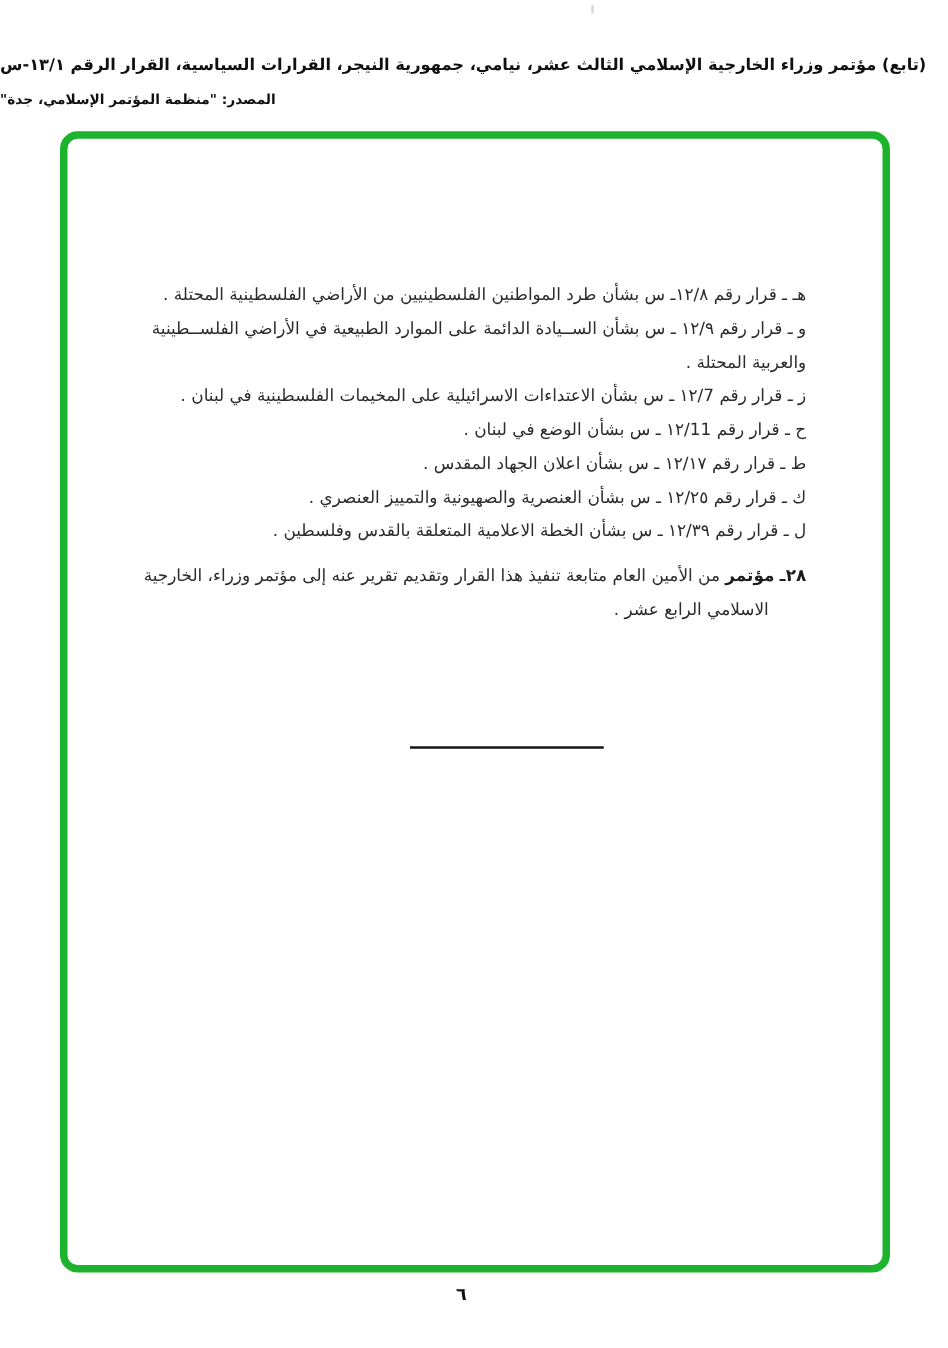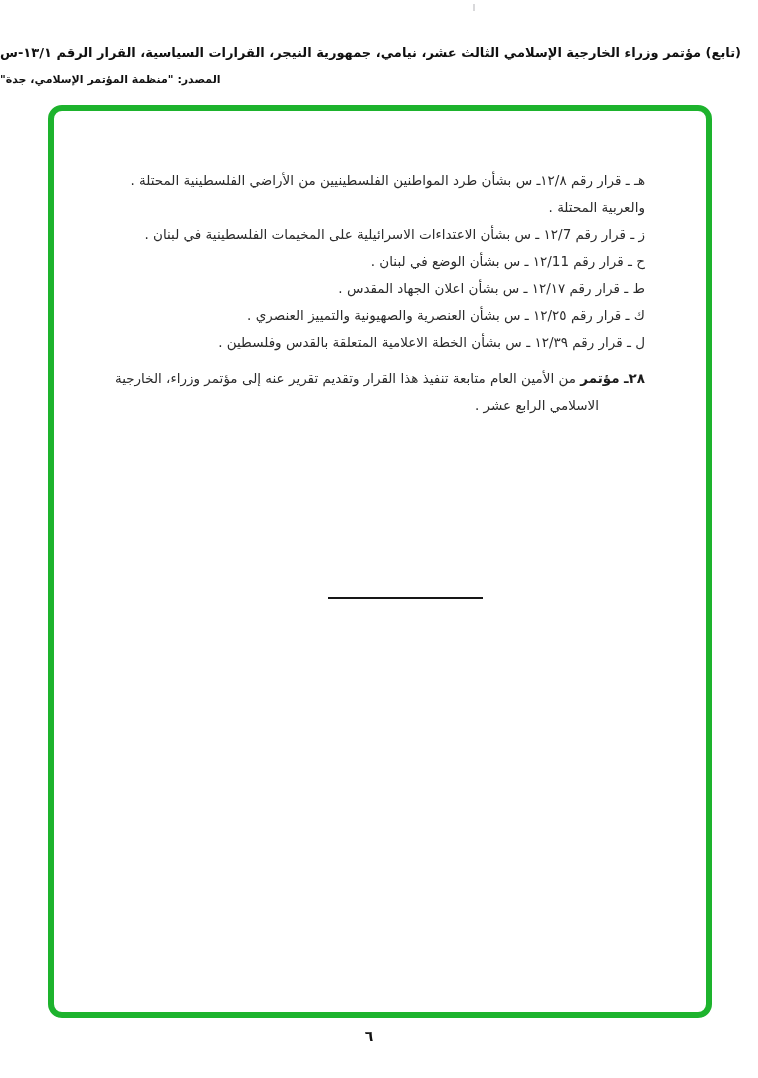--- a/index.html
+++ b/index.html
@@ -34,28 +34,28 @@
   .frame {
     position: absolute; left: 48px; top: 105px;
     width: 664px; height: 913px;
     border: 6px solid #1db32d; border-radius: 14px;
     background: #ffffff;
   }
 
   
   .doc {
     position: absolute; top: 0; left: 0; right: 0;
-    padding: 56px 61px 0 58px;
+    padding: 112px 61px 0 58px;
     direction: rtl; text-align: right;
     color: #2b2b2b; font-size: 13.5px;
   }
   .doc-line { line-height: 27px; white-space: nowrap; }
   .closing { margin-top: 9px; }
   .closing .doc-line b { font-weight: bold; color: #1c1c1c; }
-  .closing-line2 { margin-right: 46px; }
+  .closing-line2 { margin-right: 30px; }
 
   .separator {
     position: absolute; left: 274px; top: 486px;
     width: 155px; height: 2px; background: #161616;
   }
 
   .page-number {
     position: absolute; left: 358px; top: 1028px; width: 22px;
     text-align: center; font-size: 14px; font-weight: bold; color: #111;
   }
@@ -66,20 +66,21 @@
 <div class="speck"></div>
 
 <div class="header">
   <div class="header-title">(تابع) مؤتمر وزراء الخارجية الإسلامي الثالث عشر، نيامي، جمهورية النيجر، القرارات السياسية، القرار الرقم ١٣/١-س</div>
   <div class="header-source">المصدر:  "منظمة المؤتمر الإسلامي، جدة"</div>
 </div>
 
 <div class="frame">
   <div class="doc" dir="rtl">
     <div class="doc-line">هـ ـ قرار رقم ١٢/٨ـ س بشأن طرد المواطنين الفلسطينيين من الأراضي الفلسطينية المحتلة .</div>
+    <div class="doc-line">و ـ قرار رقم ١٢/٩ ـ س بشأن الســيادة الدائمة على الموارد الطبيعية في الأراضي الفلســطينية</div>
     <div class="doc-line">والعربية المحتلة .</div>
     <div class="doc-line">ز ـ قرار رقم ١٢/7 ـ س بشأن الاعتداءات الاسرائيلية على المخيمات الفلسطينية في لبنان .</div>
     <div class="doc-line">ح ـ قرار رقم ١٢/11 ـ س بشأن الوضع في لبنان .</div>
     <div class="doc-line">ط ـ قرار رقم ١٢/١٧ ـ س بشأن اعلان الجهاد المقدس .</div>
     <div class="doc-line">ك ـ قرار رقم ١٢/٢٥ ـ س بشأن العنصرية والصهيونية والتمييز العنصري .</div>
     <div class="doc-line">ل ـ قرار رقم ١٢/٣٩ ـ س بشأن الخطة الاعلامية المتعلقة بالقدس وفلسطين .</div>
 
     <div class="closing">
       <div class="doc-line">
         <b>٢٨ـ</b>

